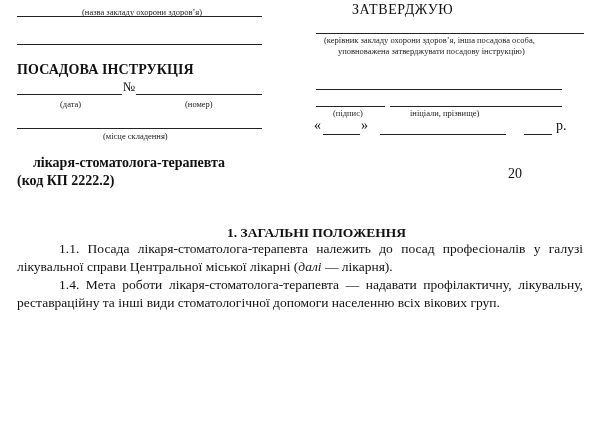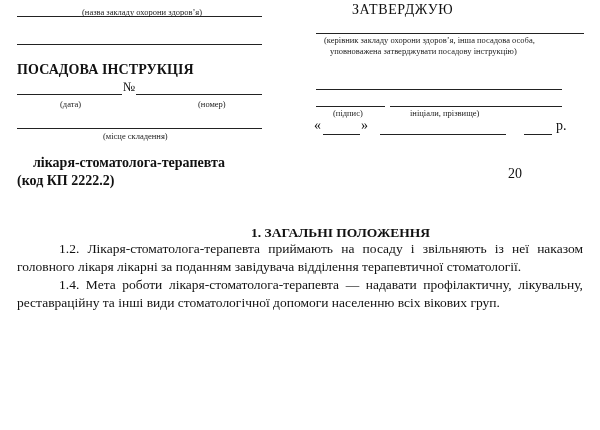--- a/index.html
+++ b/index.html
@@ -4,48 +4,48 @@
 <style>
   html, body { margin: 0; padding: 0; background: #ffffff; }
   body { width: 600px; height: 430px; overflow: hidden; position: relative;
          font-family: "Liberation Serif", "DejaVu Serif", serif; color: #111; }
   .abs { position: absolute; }
   .line { position: absolute; height: 0; border-top: 1px solid #222; }
   .cap { position: absolute; font-size: 8.5px; color: #222; white-space: nowrap; }
   .title-big { font-size: 14px; font-weight: bold; letter-spacing: 0.1px; white-space: nowrap; }
   .approve { font-size: 14px; letter-spacing: 0.6px; white-space: nowrap; }
   .job { font-size: 14px; font-weight: bold; white-space: nowrap; }
-  .sec-title { font-size: 13.5px; font-weight: bold; white-space: nowrap; margin-left: 24px; }
+  .sec-title { font-size: 13.5px; font-weight: bold; white-space: nowrap; }
   .body-text { position: absolute; left: 17px; width: 566px; font-size: 13.5px; line-height: 18px; }
   .para { margin: 0; text-align: justify; text-align-last: left; }
   .indent { text-indent: 42px; }
   .date-row { font-size: 14px; white-space: nowrap; }
 </style>
 </head>
 <body>
 
 <div class="line" style="left:17px; top:16px; width:245px;"></div>
 <div class="cap" style="left:82px; top:7px;">(назва закладу охорони здоров’я)</div>
 <div class="line" style="left:17px; top:44px; width:245px;"></div>
 
 <div class="abs title-big" style="left:17px; top:62px;">ПОСАДОВА ІНСТРУКЦІЯ</div>
 
 <div class="line" style="left:17px; top:94px; width:105px;"></div>
 <div class="abs" style="left:123px; top:79px; font-size:13px;">№</div>
 <div class="line" style="left:136px; top:94px; width:126px;"></div>
 <div class="cap" style="left:60px; top:99px;">(дата)</div>
-<div class="cap" style="left:198px; top:99px;">(номер)</div>
+<div class="cap" style="left:185px; top:99px;">(номер)</div>
 
 <div class="line" style="left:17px; top:128px; width:245px;"></div>
 <div class="cap" style="left:103px; top:131px;">(місце складення)</div>
 
 <div class="abs approve" style="left:316px; top:2px;margin-left:36px;">ЗАТВЕРДЖУЮ</div>
 <div class="line" style="left:316px; top:33px; width:268px;"></div>
 <div class="cap" style="left:324px; top:35px;">(керівник закладу охорони здоров’я, інша посадова особа,</div>
-<div class="cap" style="left:330px; top:46px;">уповноважена затверджувати посадову інструкцію)</div>
+<div class="cap" style="left:338px; top:46px;">уповноважена затверджувати посадову інструкцію)</div>
 
 <div class="line" style="left:316px; top:89px; width:246px;"></div>
 <div class="line" style="left:316px; top:106px; width:69px;"></div>
 <div class="line" style="left:390px; top:106px; width:172px;"></div>
 <div class="cap" style="left:333px; top:108px;">(підпис)</div>
 <div class="cap" style="left:410px; top:108px;">ініціали, прізвище)</div>
 
 <div class="abs date-row" style="left:314px; top:118px; width:290px; height:20px;">
   <span class="abs" style="left:0; top:0;">«</span>
   <span class="line" style="left:9px; top:16px; width:37px;"></span>
@@ -55,15 +55,15 @@
   <span class="line" style="left:210px; top:16px; width:28px;"></span>
   <span class="abs" style="left:242px; top:0;">р.</span>
 </div>
 
 <div class="abs job" style="left:33px; top:155px;">лікаря-стоматолога-терапевта</div>
 <div class="abs job" style="left:17px; top:173px;">(код КП 2222.2)</div>
 
 <div class="abs sec-title" style="left:227px; top:225px;">1. ЗАГАЛЬНІ ПОЛОЖЕННЯ</div>
 
 <div class="body-text" style="top:240px;">
-  <p class="para indent">1.2. Лікаря-стоматолога-терапевта приймають на посаду і звільняють із неї наказом головного лікаря лікарні за поданням завідувача відділення терапевтичної стоматології.</p>
+  <p class="para indent"><span>1.1. Посада лікаря-стоматолога-терапевта належить до посад професіоналів у галузі лікувальної справи Центральної міської лікарні (</span><i>далі</i><span> — лікарня).</span></p>
   <p class="para indent">1.4. Мета роботи лікаря-стоматолога-терапевта — надавати профілактичну, лікувальну, реставраційну та інші види стоматологічної допомоги населенню всіх вікових груп.</p>
 </div>
 
 </body></html>

